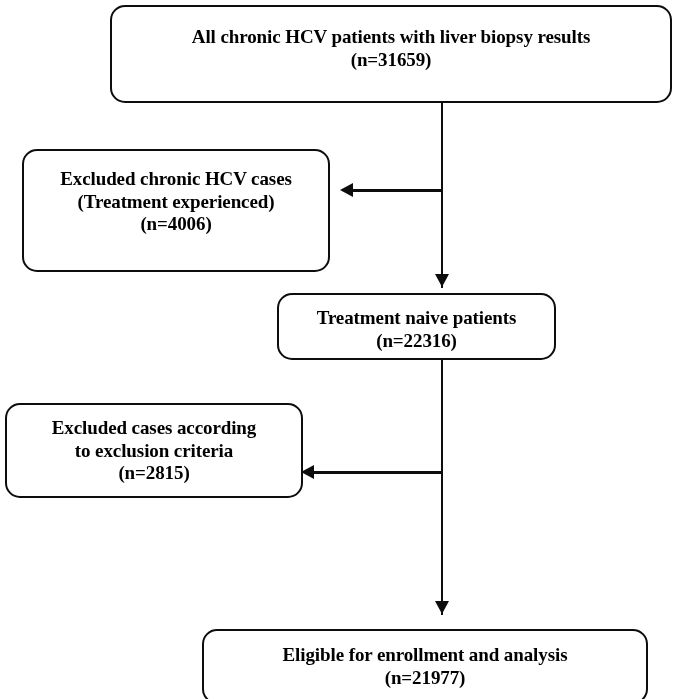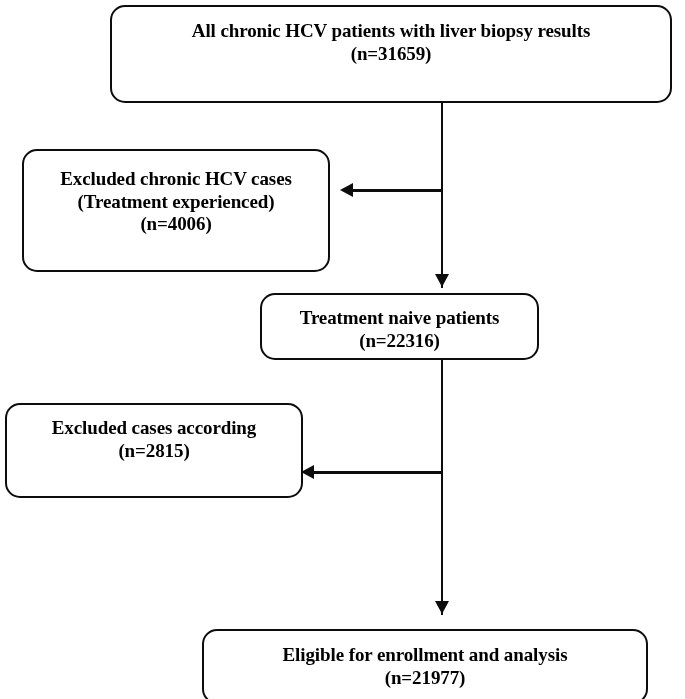--- a/index.html
+++ b/index.html
@@ -35,29 +35,29 @@
     line-height: 1.19;
     letter-spacing: -0.1px;
   }
   .flow-box .line {
     display: block;
     white-space: nowrap;
   }
   
   #box-enrolled-all {
     left: 110px;  top: 5px;   width: 562px; height: 98px;
-    padding-top: 13px;
+    padding-top: 19px;
   }
   #box-excluded-experienced {
     left: 22px;   top: 149px; width: 308px; height: 123px;
     padding-top: 17px;
     align-items: center;
   }
   #box-treatment-naive {
-    left: 260px;  top: 293px; width: 279px; height: 67px;
+    left: 277px;  top: 293px; width: 279px; height: 67px;
     padding-top: 12px;
   }
   #box-excluded-criteria {
     left: 5px;    top: 403px; width: 298px; height: 95px;
     padding-top: 12px;
     align-items: center;
   }
   #box-eligible {
     left: 202px;  top: 618px; width: 446px; height: 75px;
     padding-top: 13px;
@@ -131,20 +131,21 @@
   </div>
 
   <div class="v-line" id="trunk-bottom"></div>
   <div class="arrow-down" id="trunk-bottom-head"></div>
 
   <div class="h-line" id="branch-two"></div>
   <div class="arrow-left" id="branch-two-head"></div>
 
   <div class="flow-box" id="box-excluded-criteria">
     <span class="line">Excluded cases according</span>
+    <span class="line">to exclusion criteria</span>
     <span class="line">(n=2815)</span>
   </div>
 
   <div class="flow-box" id="box-eligible">
     <span class="line">Eligible for enrollment and analysis</span>
     <span class="line">(n=21977)</span>
   </div>
 
 </div>
 

